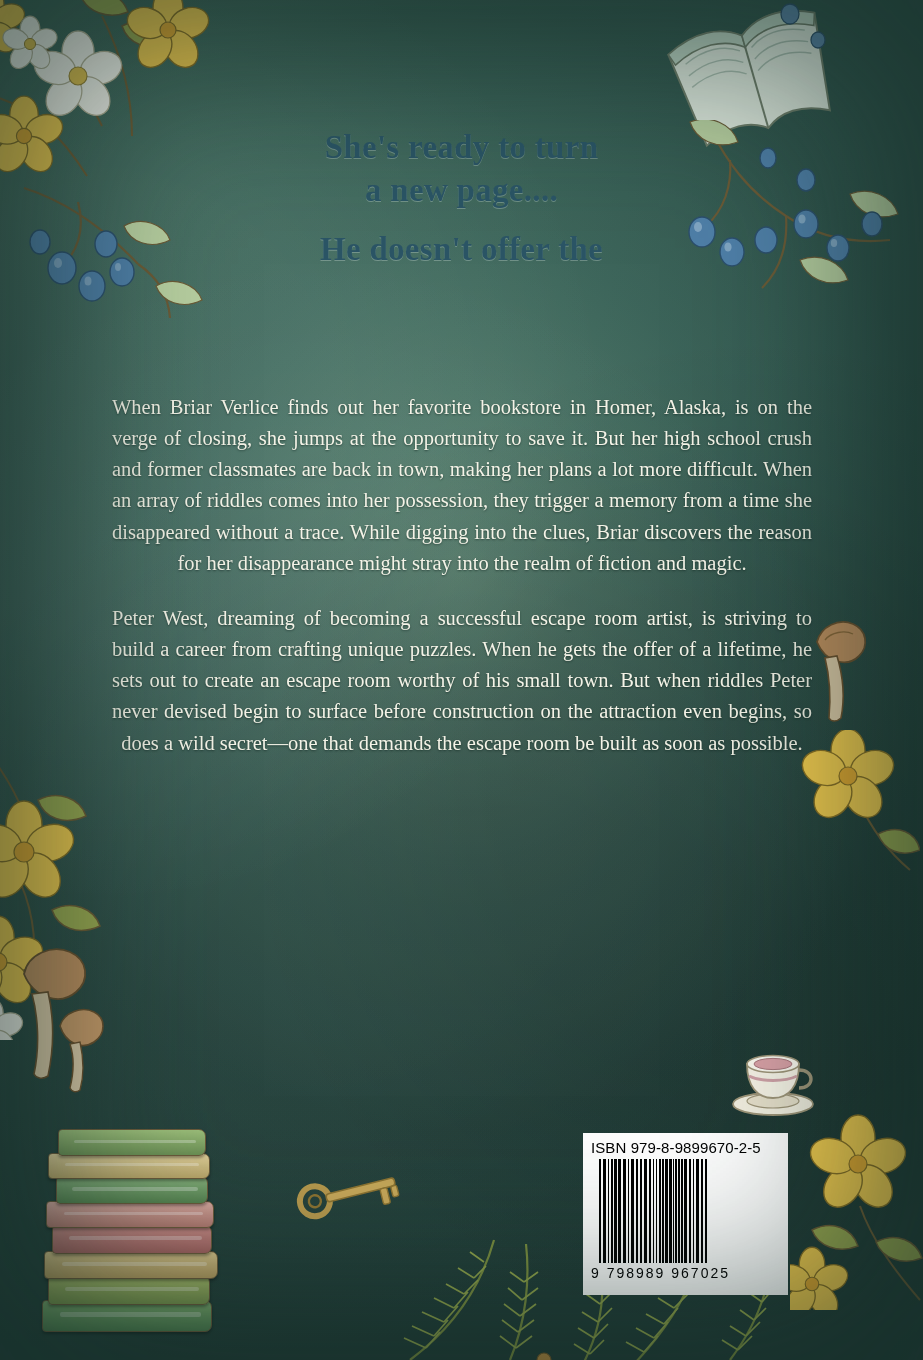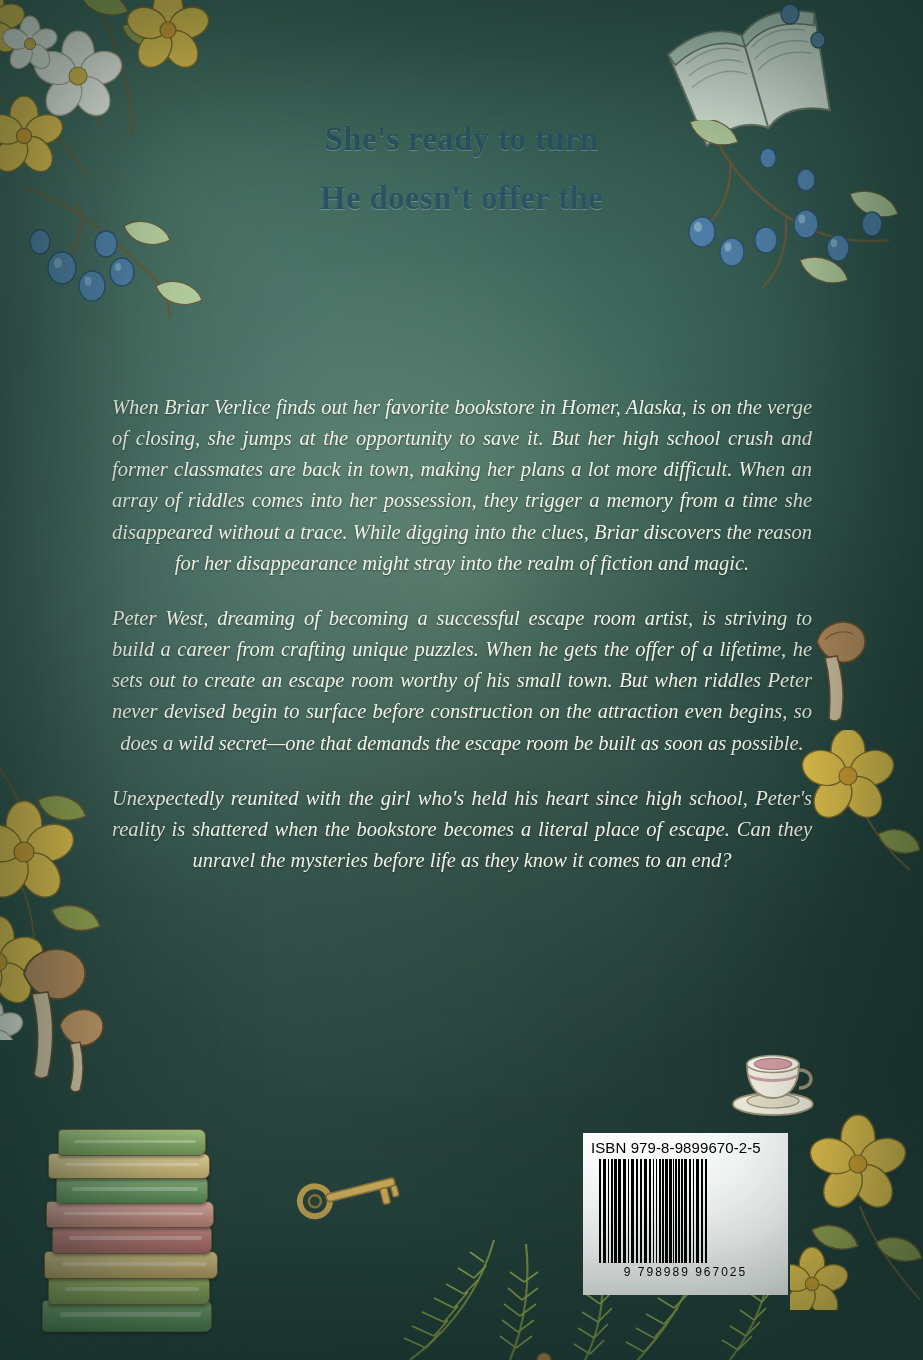--- a/index.html
+++ b/index.html
@@ -35,21 +35,21 @@
     inset: 0;
     box-shadow: inset 0 0 170px 60px rgba(18,40,36,0.62);
     pointer-events: none;
   }
 
   
   .headline {
     position: absolute;
     left: 0;
     right: 0;
-    top: 118px;
+    top: 126px;
     text-align: center;
     color: #2b5566;
     font-family: "Liberation Serif", serif;
     font-size: 33px;
     line-height: 1.30;
     letter-spacing: 0.3px;
     font-weight: 700;
     text-shadow: 0 1px 0 rgba(235,245,240,0.28);
   }
   .headline .l {
@@ -63,21 +63,21 @@
     left: 112px;
     width: 700px;
     top: 392px;
     color: #f4f3e7;
     font-size: 20.5px;
     line-height: 1.52;
     text-align: justify;
     text-align-last: center;
     text-shadow: 0 1px 2px rgba(12,32,28,0.55);
   }
-  .blurb p { margin: 0 0 24px 0; font-style: italic; }
+  .blurb p { margin: 0 0 24px 0; }
   .blurb p:last-child { margin-bottom: 0; }
 
   
   .barcode-box {
     position: absolute;
     left: 583px;
     top: 1133px;
     width: 205px;
     height: 162px;
     background: #ffffff;
@@ -97,24 +97,23 @@
     display: flex;
     align-items: stretch;
     gap: 0;
     margin-left: 8px;
   }
   .bars i {
     display: block;
     background: #000;
   }
   .barnum {
-    font-size: 12px;
+    font-size: 14px;
     letter-spacing: 2.0px;
     color: #000;
-    text-align: center;
     margin-top: 2px;
     font-family: "Liberation Sans", sans-serif;
   }
 
   
   .art { position: absolute; pointer-events: none; }
 
   
   .bookstack { position: absolute; left: 42px; top: 1082px; width: 190px; height: 250px; }
   .bookstack .bk {
@@ -448,27 +447,27 @@
 
   <svg class="art" style="left:760px; top:0px;" width="80" height="60" viewBox="0 0 80 60">
     <g fill="#5b86ab" stroke="#2c4f6d" stroke-width="1.3">
       <ellipse cx="30" cy="14" rx="9" ry="10"></ellipse>
       <ellipse cx="58" cy="40" rx="7" ry="8"></ellipse>
     </g>
   </svg>
 
   <div class="headline">
     <span class="l">She's ready to turn</span>
+    <span class="l">a new page....</span>
     <span class="l gap">He doesn't offer the</span>
   </div>
 
   <div class="blurb">
     <p>When Briar Verlice finds out her favorite bookstore in Homer, Alaska, is on the verge of closing, she jumps at the opportunity to save it. But her high school crush and former classmates are back in town, making her plans a lot more difficult. When an array of riddles comes into her possession, they trigger a memory from a time she disappeared without a trace. While digging into the clues, Briar discovers the reason for her disappearance might stray into the realm of fiction and magic.</p>
     <p>Peter West, dreaming of becoming a successful escape room artist, is striving to build a career from crafting unique puzzles. When he gets the offer of a lifetime, he sets out to create an escape room worthy of his small town. But when riddles Peter never devised begin to surface before construction on the attraction even begins, so does a wild secret—one that demands the escape room be built as soon as possible.</p>
-    <p>Unexpectedly reunited with the girl who's held his heart since high school, Peter's reality is shattered when the bookstore becomes a literal place of escape. Can they unravel the mysteries before life as they know it comes to an end?</p>
   </div>
 
   <div class="barcode-box">
     <div class="isbn-text">ISBN 979-8-9899670-2-5</div>
     <div class="bars" id="bars">
         <i style="width:2px"></i>
         <i style="width:2px;background:transparent"></i>
         <i style="width:2px"></i>
         <i style="width:1px"></i>
         <i style="width:2px;background:transparent"></i>

